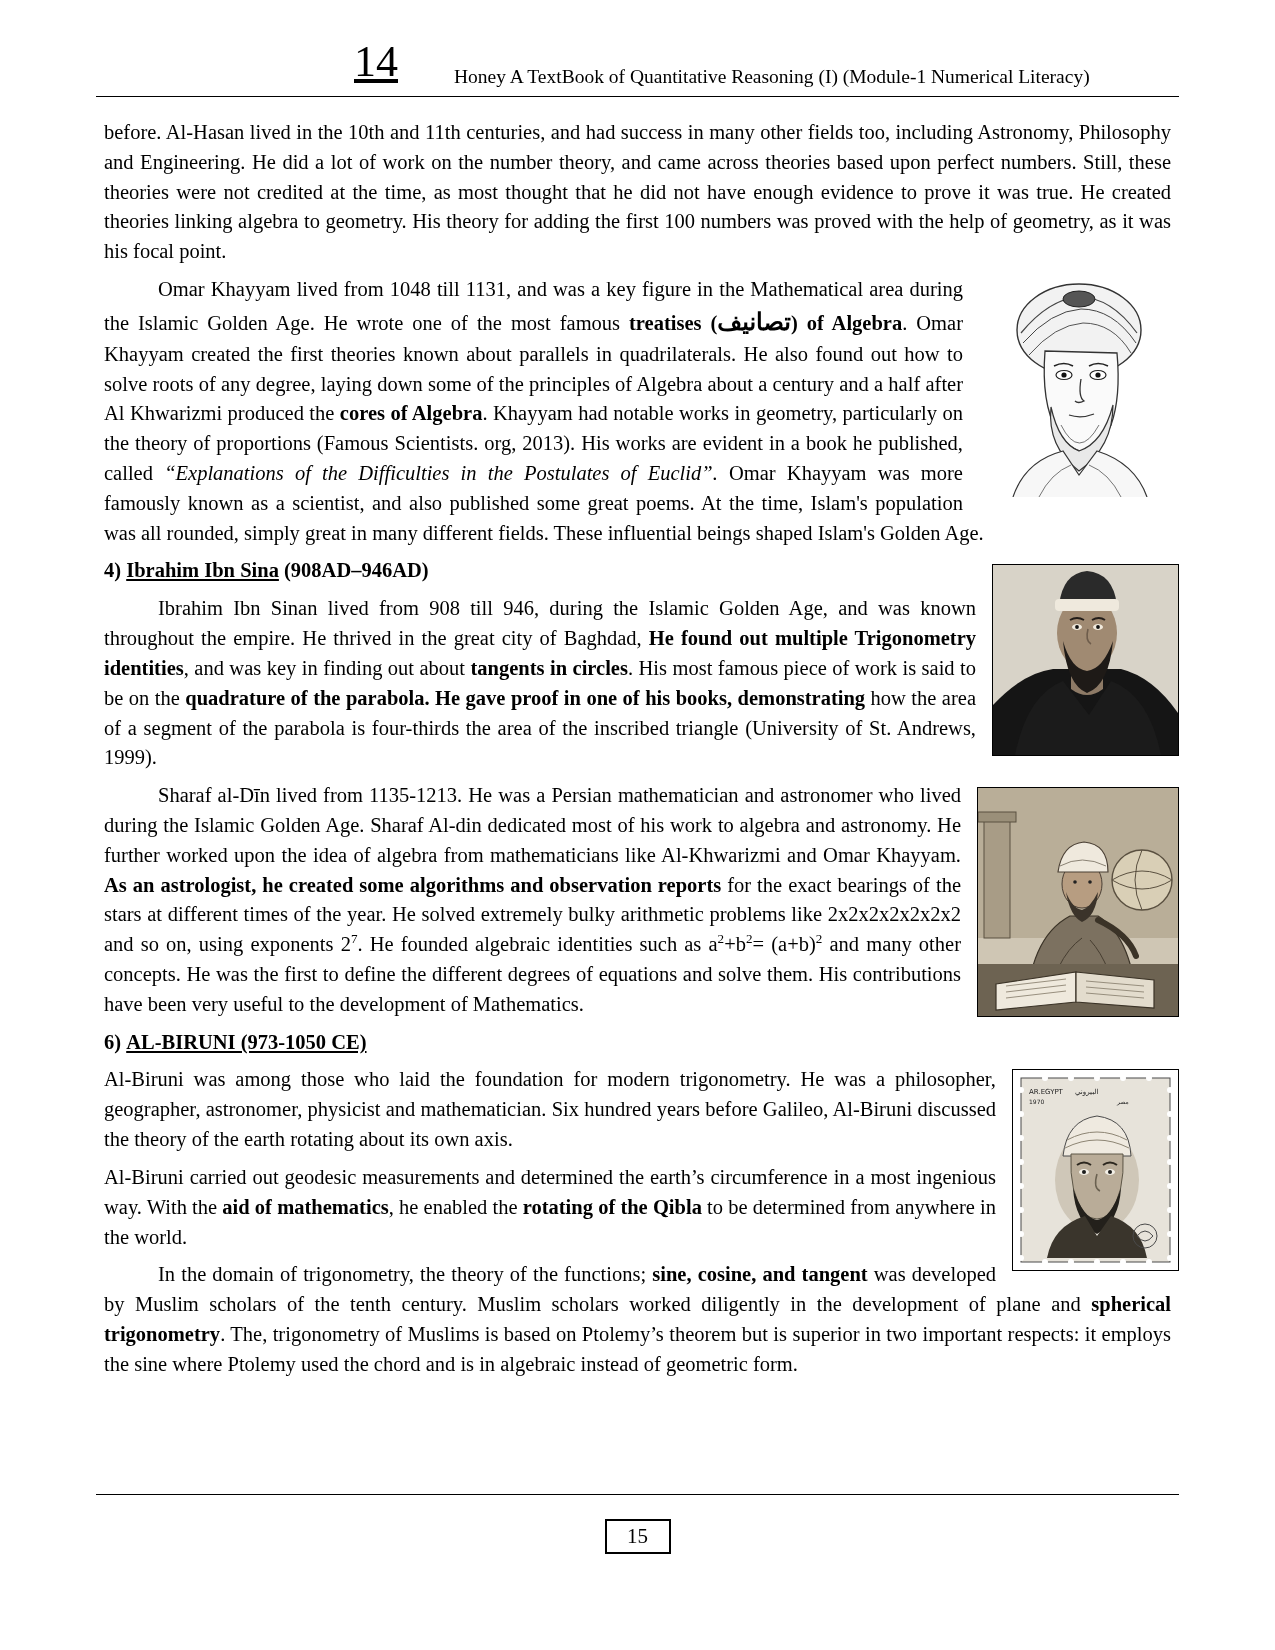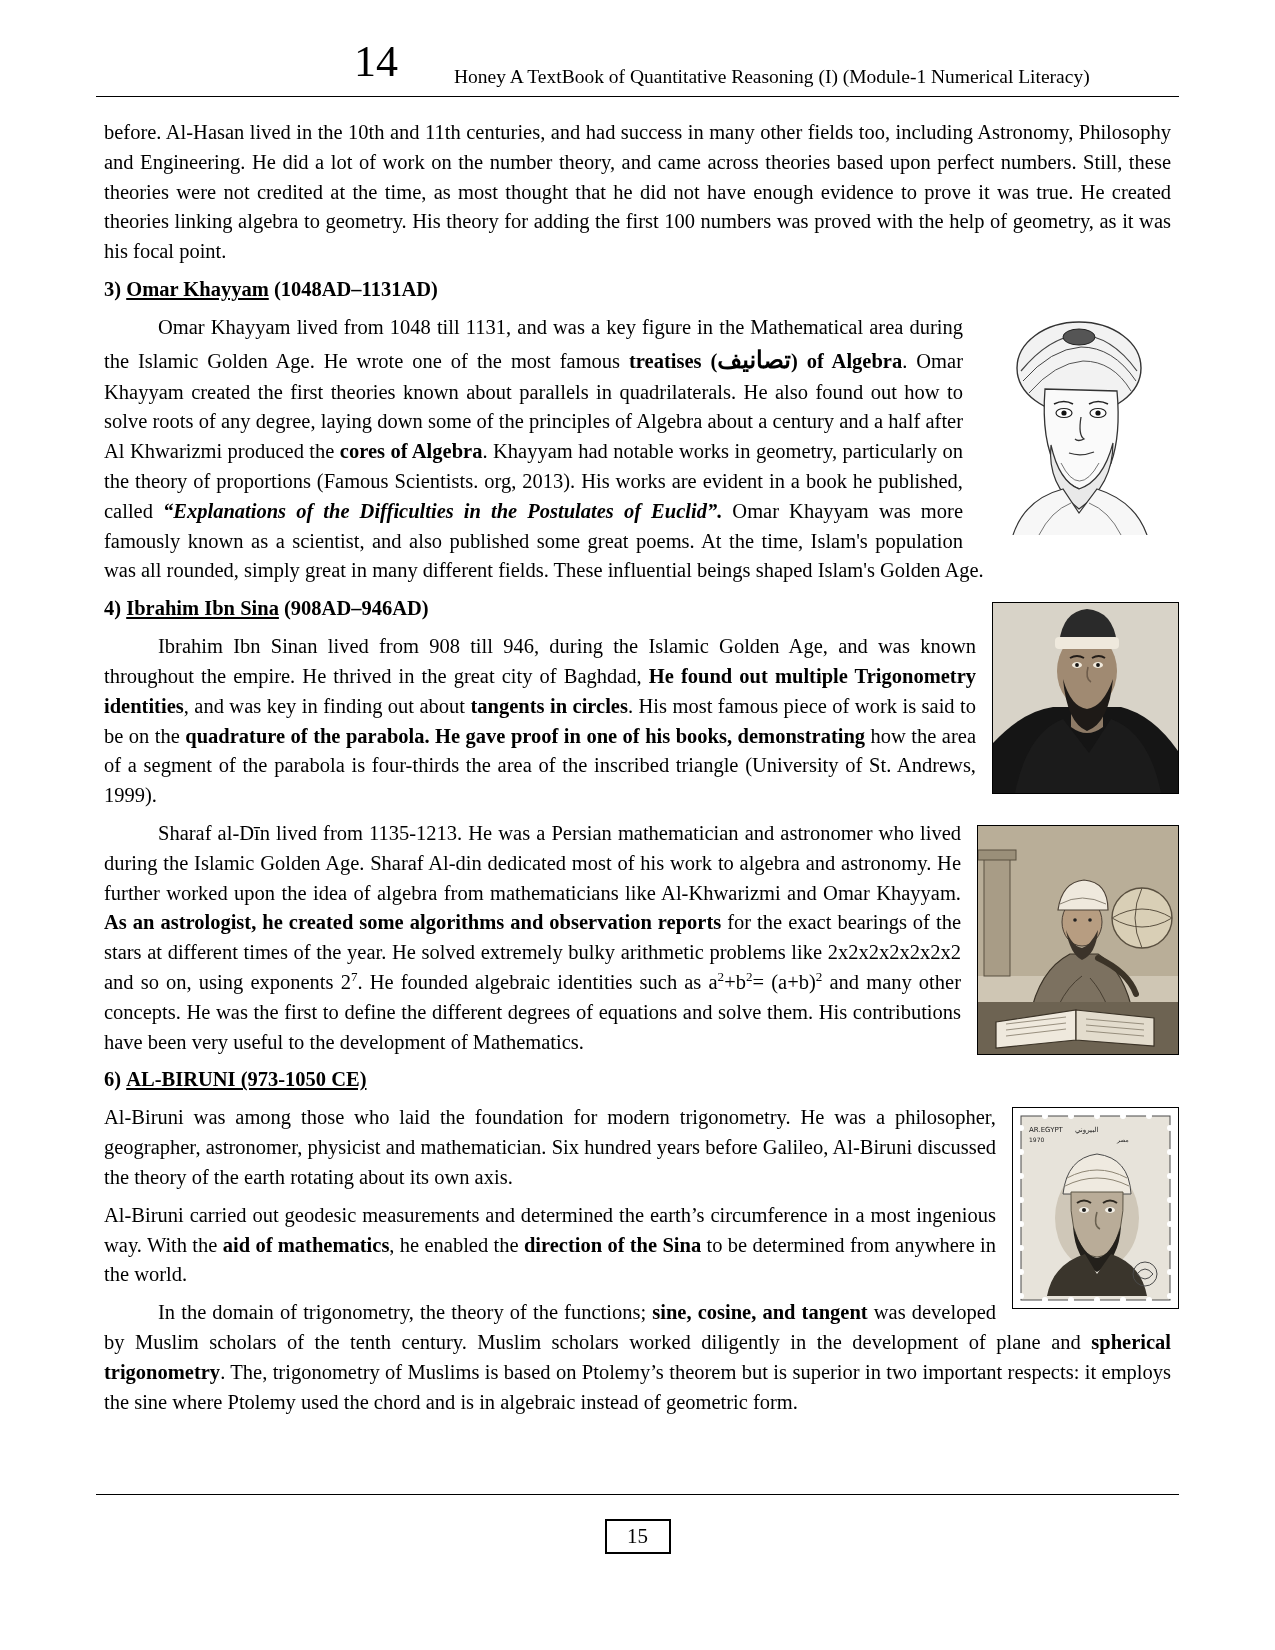--- a/index.html
+++ b/index.html
@@ -27,20 +27,21 @@
     position: relative;
     height: 62px;
   }
   .header-pagenum {
     position: absolute;
     left: 258px;
     top: -2px;
     font-size: 44px;
     font-family: "Liberation Serif", serif;
     letter-spacing: 0px;
+    text-decoration: underline;
   }
   .header-title {
     position: absolute;
     left: 358px;
     top: 28px;
     font-size: 19.5px;
     white-space: nowrap;
   }
   .header-rule {
     position: absolute;
@@ -58,21 +59,21 @@
     text-align: justify;
   }
   p {
     margin: 8px;
     text-align: justify;
   }
   .indent { text-indent: 54px; }
   .b { font-weight: bold; }
   .u { text-decoration: underline; }
   .i { font-style: italic; }
-  .bi { font-weight: bold; font-style: italic; }
+  .bi { font-weight: normal; font-style: italic; }
   .arabic { font-family: Liberation Serif, serif; font-size: 24px; }
   sup { font-size: 0.64em; vertical-align: super; line-height: 0; }
 
   
   .heading { margin-top: 2px; }
 
   
   .fig {
     float: right;
     position: relative;
@@ -136,23 +137,20 @@
   <div class="header">
     <div class="header-pagenum">14</div>
     <div class="header-title">Honey A TextBook of Quantitative Reasoning (I)  (Module-1 Numerical Literacy)</div>
     <div class="header-rule"></div>
   </div>
 
   <div class="content">
 
     <p>before. Al-Hasan lived in the 10th and 11th centuries, and had success in many other fields too, including Astronomy, Philosophy and Engineering. He did a lot of work on the number theory, and came across theories based upon perfect numbers. Still, these theories were not credited at the time, as most thought that he did not have enough evidence to prove it was true. He created theories linking algebra to geometry. His theory for adding the first 100 numbers was proved with the help of geometry, as it was his focal point.</p>
 
-    <p class="heading">
-      <span class="b">3)</span><span class="b">&nbsp;</span><span class="b u">Omar Khayyam</span><span class="b">&nbsp;</span><span class="b">(1048AD–1131AD)</span>
-    </p>
 
     <div class="fig" id="fig-khayyam-drawing">
       <svg class="art" viewBox="0 0 200 222">
         <rect x="0" y="0" width="200" height="222" fill="#ffffff"></rect>
 
         <ellipse cx="100" cy="55" rx="62" ry="46" fill="#f2f2f2" stroke="#333" stroke-width="1.4"></ellipse>
         <path d="M42 58 Q70 24 100 22 Q132 22 158 58" fill="none" stroke="#444" stroke-width="1.2"></path>
         <path d="M44 68 Q72 36 102 34 Q134 34 157 68" fill="none" stroke="#444" stroke-width="1"></path>
         <path d="M50 80 Q76 50 104 48 Q134 48 152 78" fill="none" stroke="#555" stroke-width="1"></path>
         <ellipse cx="100" cy="24" rx="16" ry="8" fill="#555" stroke="#222" stroke-width="1"></ellipse>
@@ -325,21 +323,21 @@
 
         <path d="M34 188 Q40 156 72 146 L84 166 L98 146 Q128 156 134 188 Z" fill="#3a352c"></path>
 
         <circle cx="132" cy="166" r="12" fill="none" stroke="#4a4a4a" stroke-width="1"></circle>
         <path d="M124 166 Q132 156 140 166 Q132 176 124 166 Z" fill="none" stroke="#4a4a4a" stroke-width="1"></path>
       </svg>
     </div>
 
     <p>Al-Biruni was among those who laid the foundation for modern trigonometry. He was a philosopher, geographer, astronomer, physicist and mathematician. Six hundred years before Galileo, Al-Biruni discussed the theory of the earth rotating about its own axis.</p>
 
-    <p><span>Al-Biruni carried out geodesic measurements and determined the earth’s circumference in a most ingenious way. With the </span><span class="b">aid of mathematics</span><span>, he enabled the </span><span class="b">direction of the Sina</span><span> to be determined from anywhere in the world.</span></p>
+    <p><span>Al-Biruni carried out geodesic measurements and determined the earth’s circumference in a most ingenious way. With the </span><span class="b">aid of mathematics</span><span>, he enabled the </span><span class="b">rotating of the Qibla</span><span> to be determined from anywhere in the world.</span></p>
 
     <p class="indent"><span>In the domain of trigonometry, the theory of the functions; </span><span class="b">sine, cosine, and tangent</span><span> was developed by Muslim scholars of the tenth century. Muslim scholars worked diligently in the development of plane and </span><span class="b">spherical trigonometry</span><span>. The, trigonometry of Muslims is based on Ptolemy’s theorem but is superior in two important respects: it employs the sine where Ptolemy used the chord and is in algebraic instead of geometric form.</span></p>
 
     <div class="clearfix"></div>
   </div>
 
   <div class="footer">
     <div class="footer-rule"></div>
     <div class="footer-box">15</div>
   </div>

